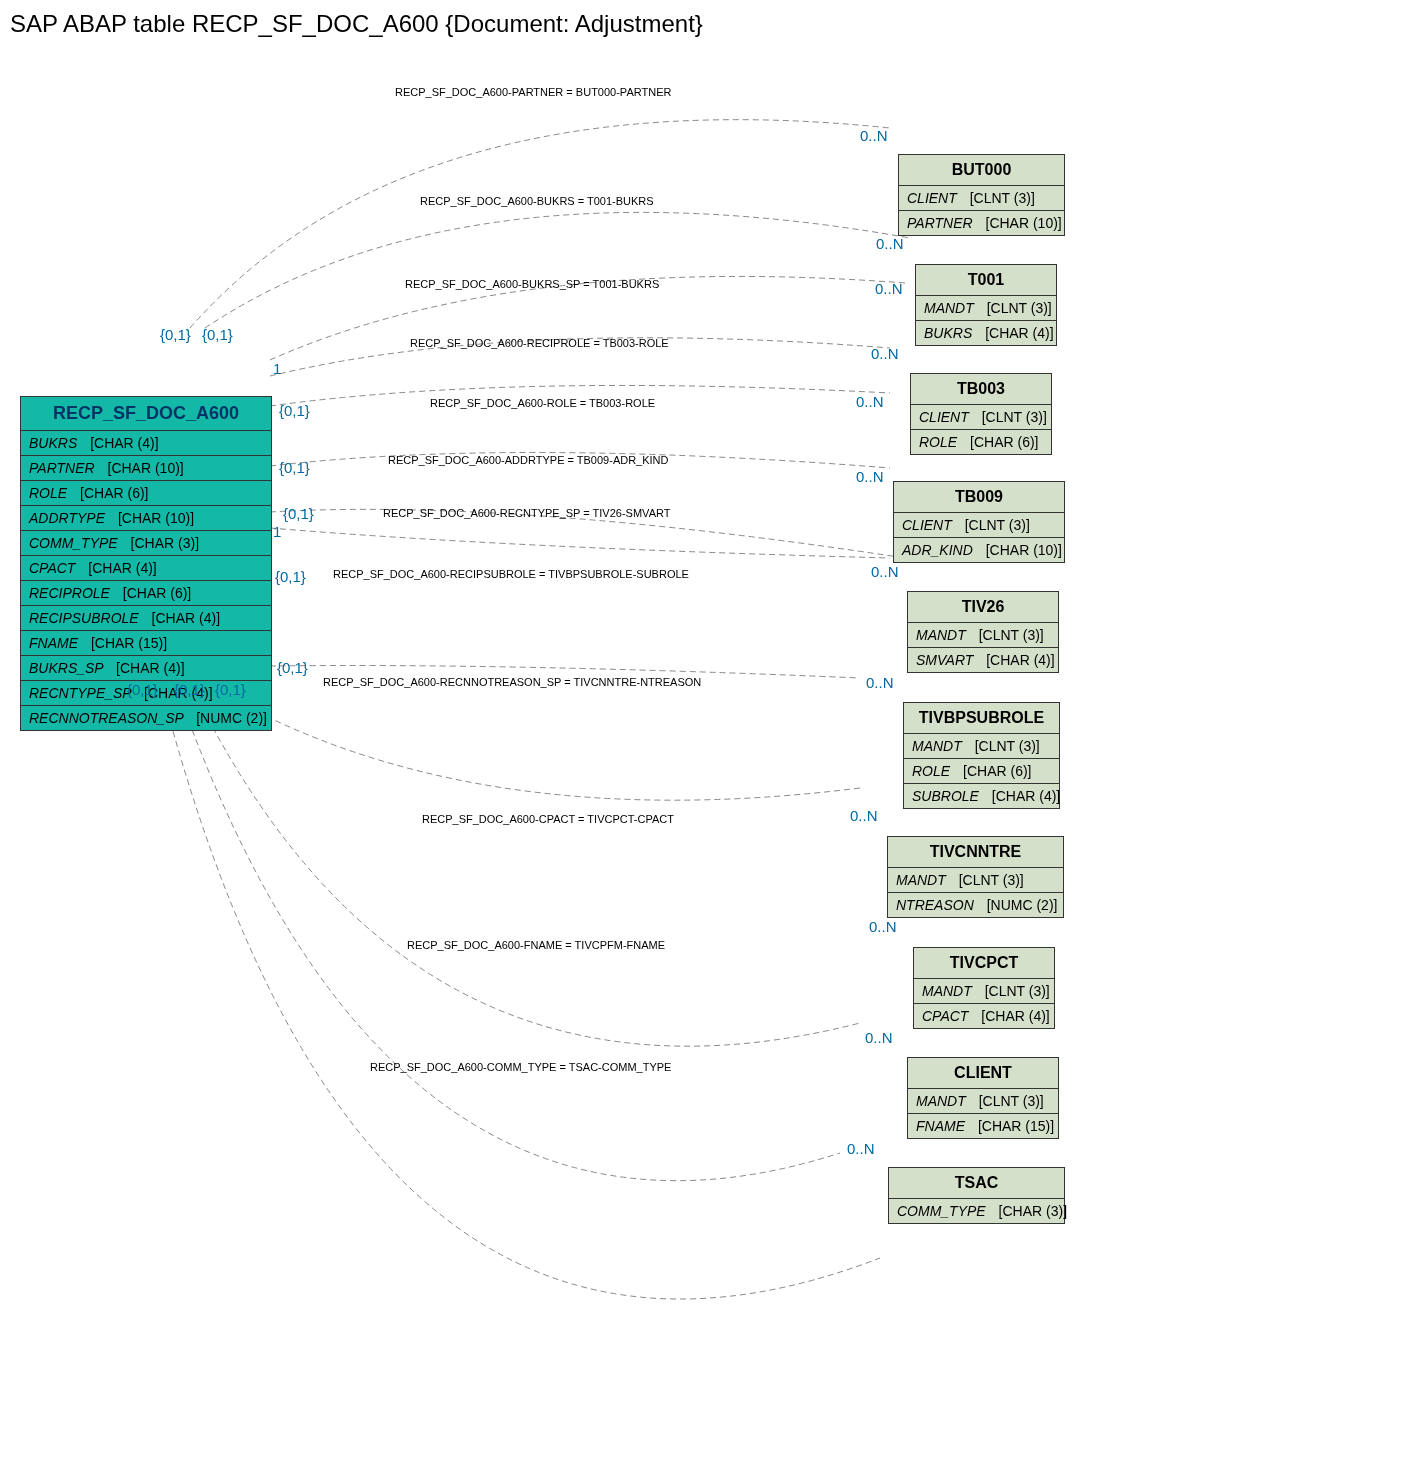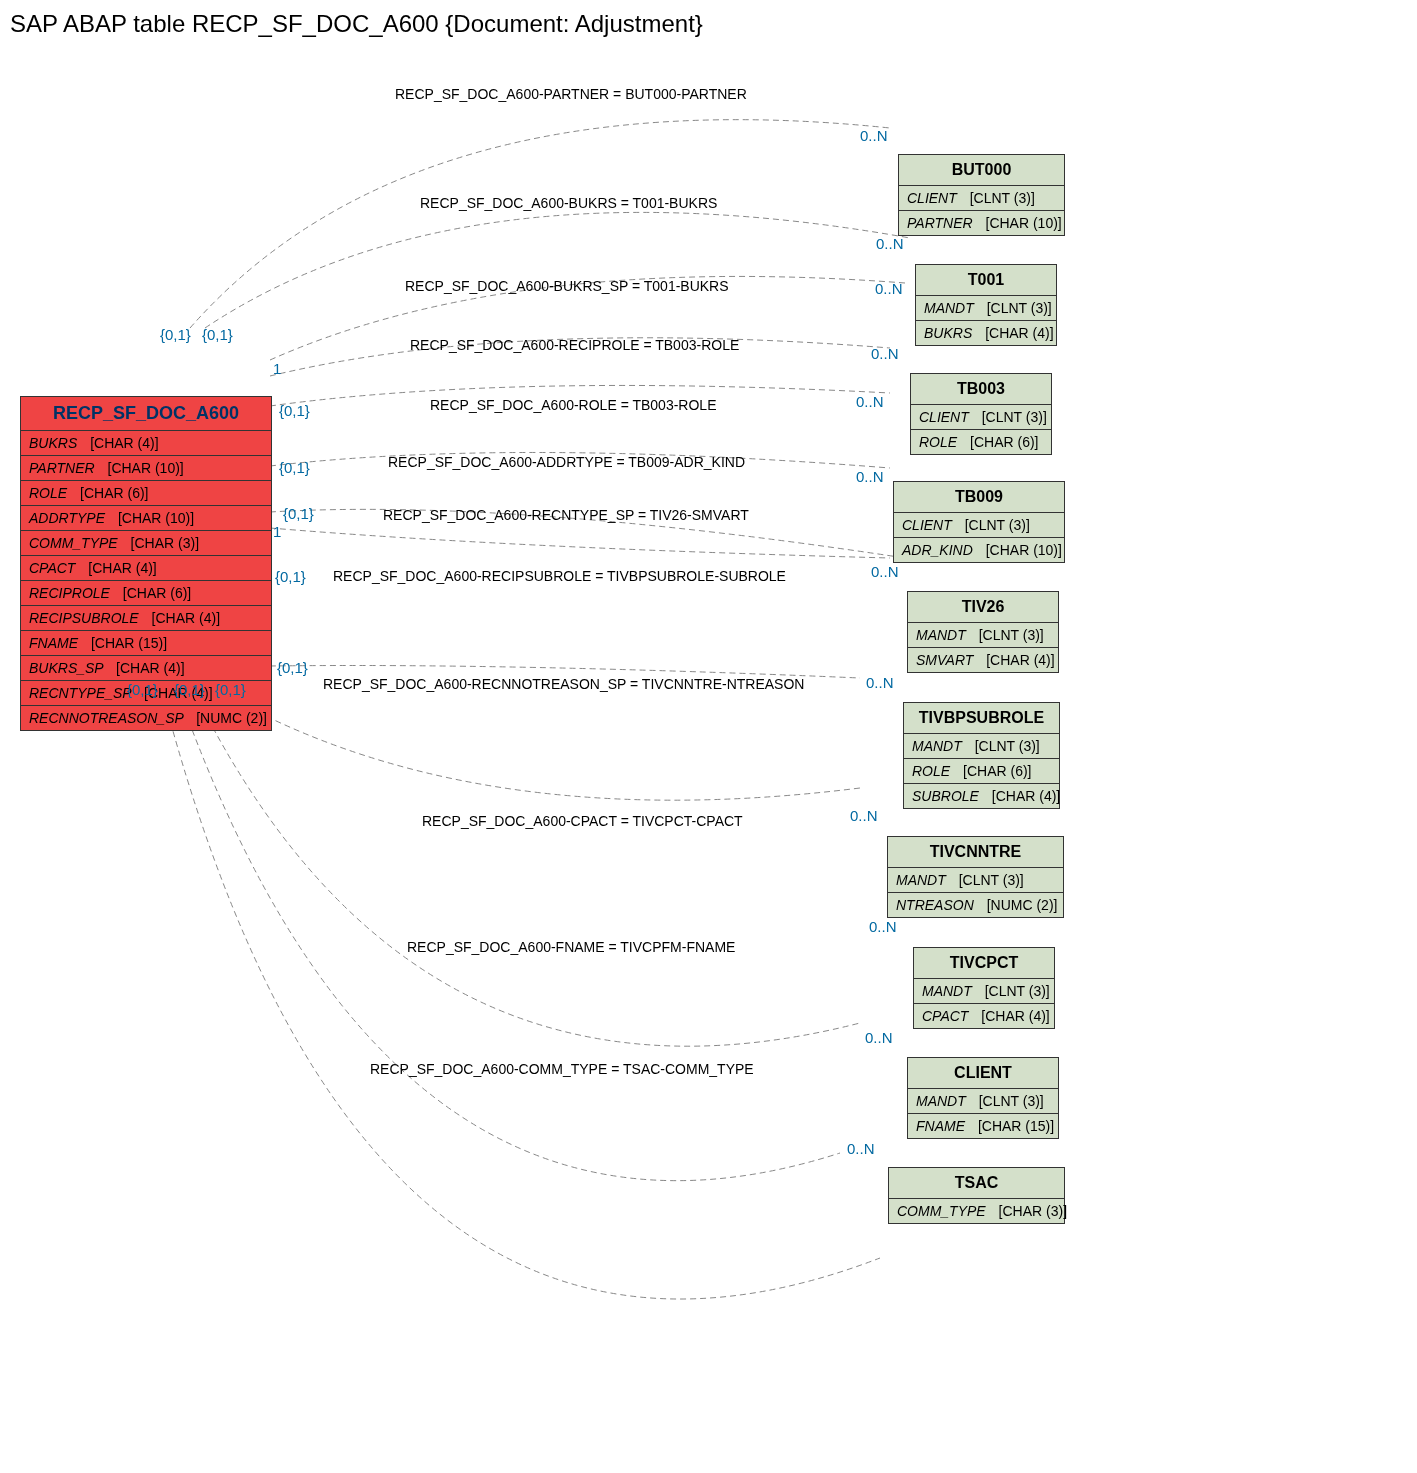--- a/index.html
+++ b/index.html
@@ -19,21 +19,21 @@
       width: 1397px;
       height: 1420px;
     }
     .entity {
       position: absolute;
       border: 1px solid #333;
       background: #d4e0ca;
       margin-top: 48px;
     }
     .entity.main {
-      background: #ef4444;
+      background: #14b8a6;
     }
     .entity-header {
       text-align: center;
       font-weight: bold;
       padding: 6px 10px;
       border-bottom: 1px solid #333;
       font-size: 16px;
     }
     .entity.main .entity-header {
       font-size: 18px;
@@ -51,21 +51,21 @@
     }
     .entity-row .field-name {
       text-align: center;
     }
     .entity-row .field-type {
       font-style: normal;
       padding-left: 9px;
     }
     .relation-label {
       position: absolute;
-      font-size: 14px;
+      font-size: 11px;
       color: #000;
       white-space: nowrap;
     }
     .cardinality {
       position: absolute;
       font-size: 15px;
       color: #0369a1;
       white-space: nowrap;
     }
     svg {

